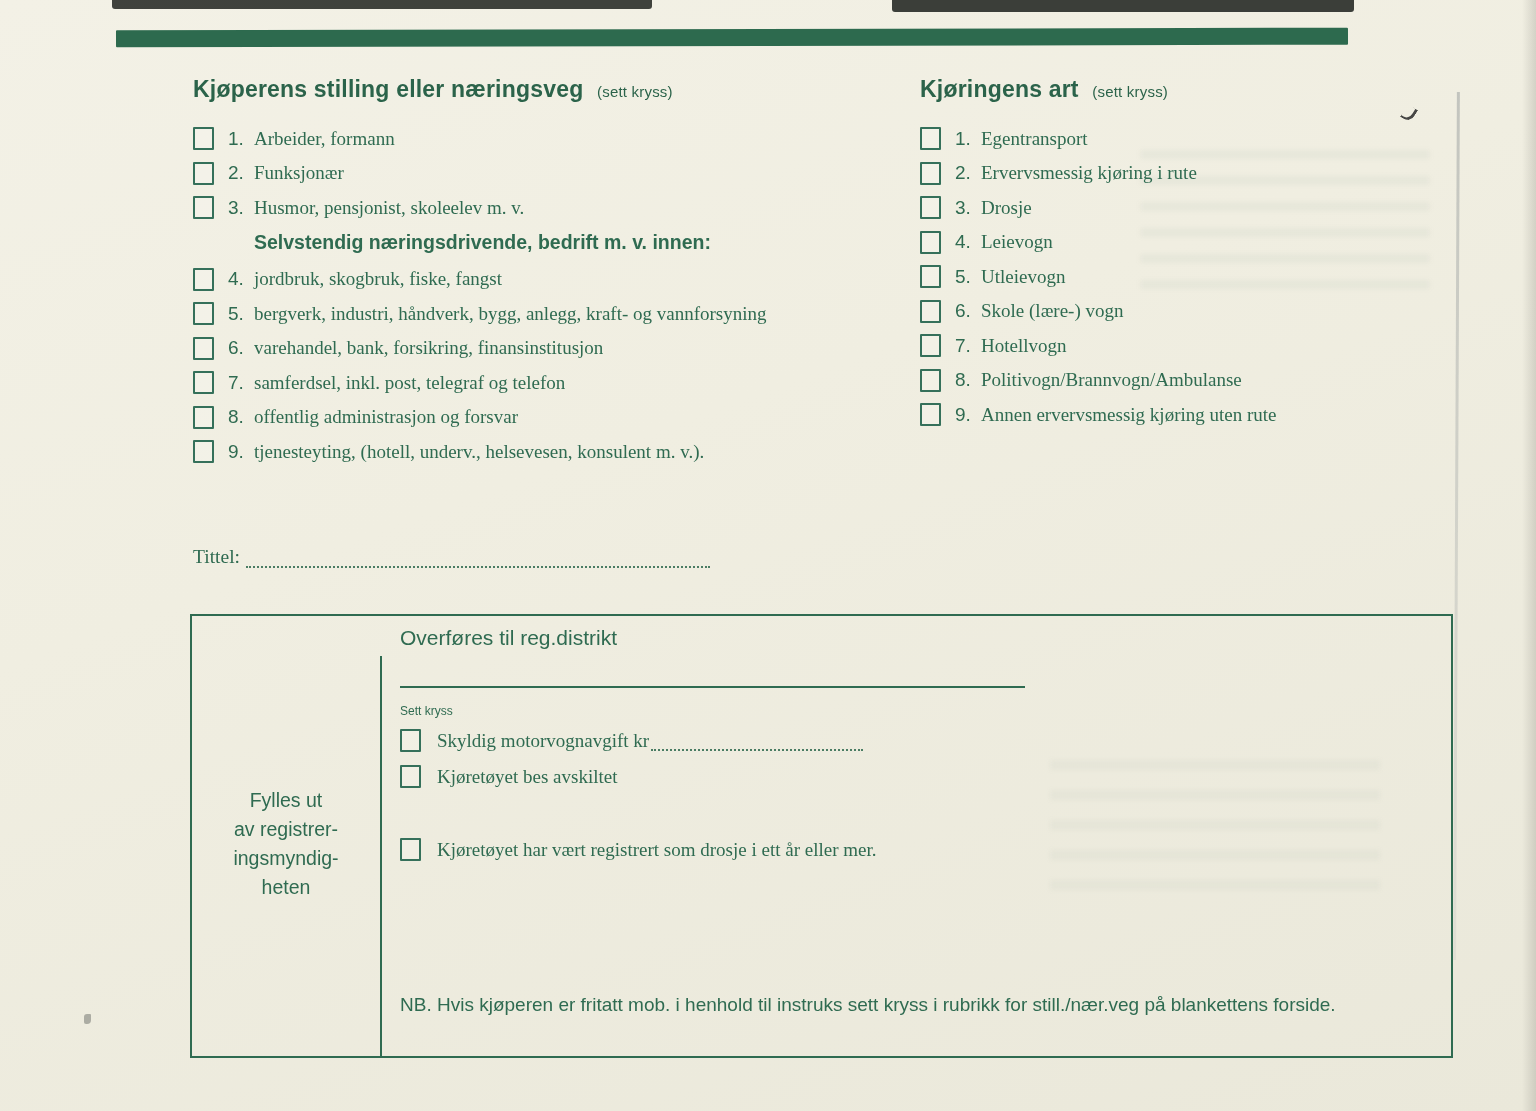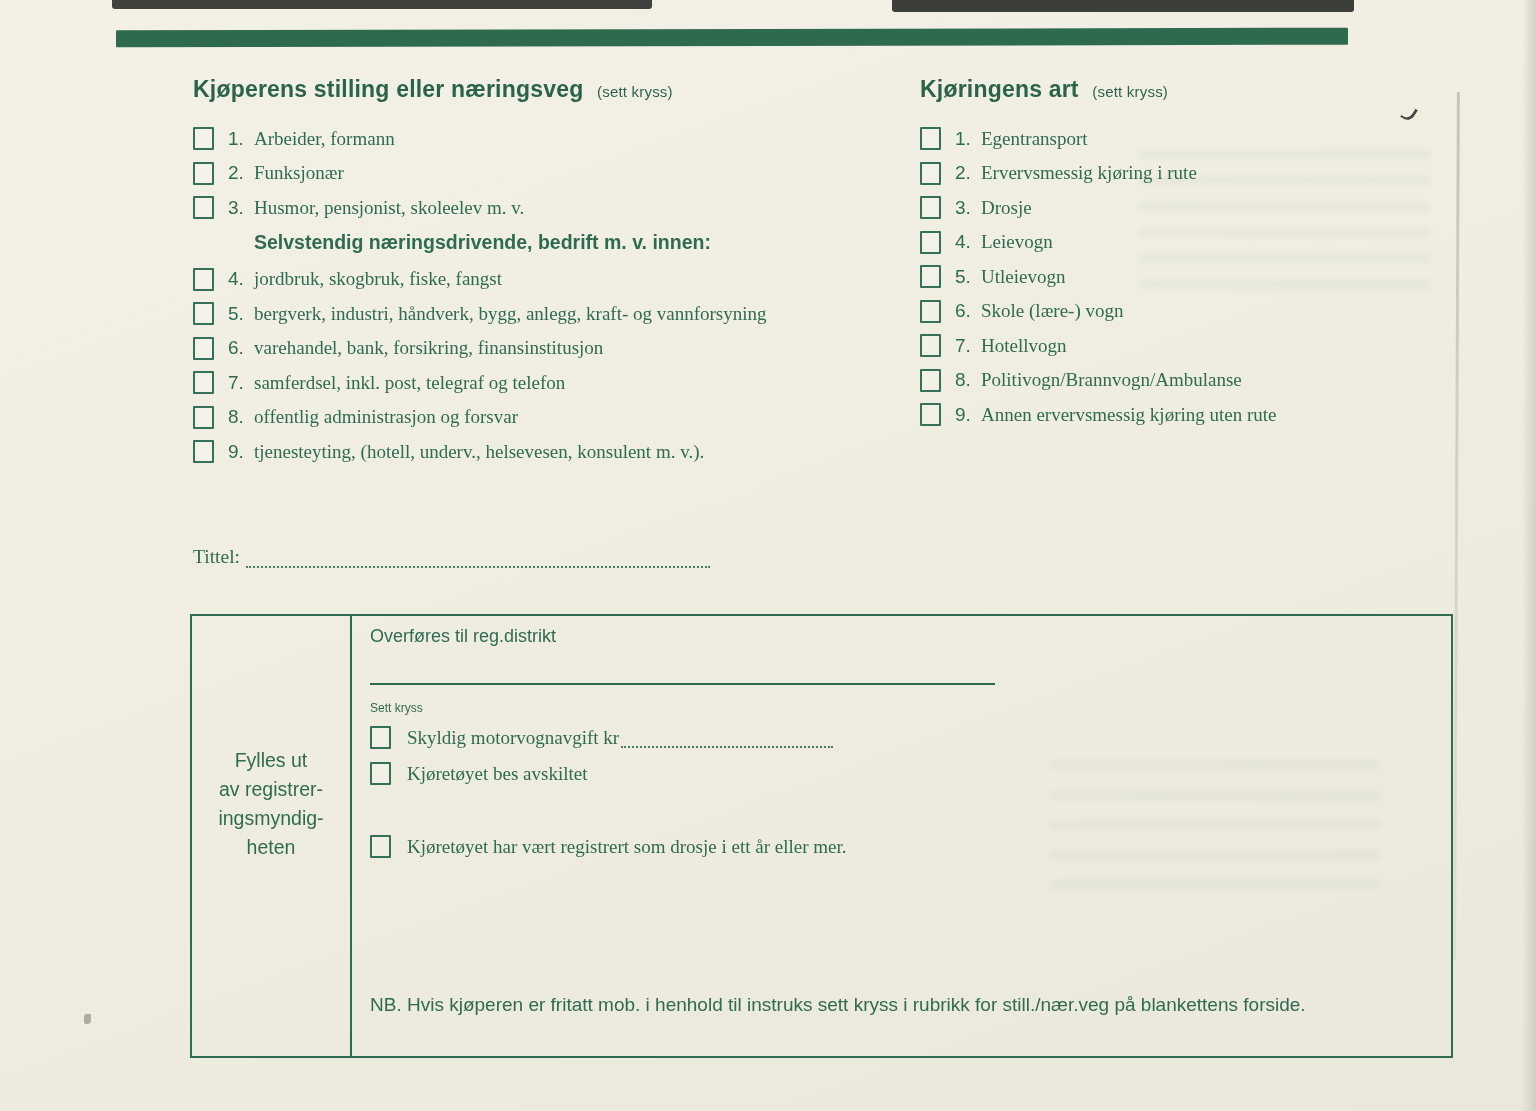--- a/index.html
+++ b/index.html
@@ -110,34 +110,35 @@
 
   
   .admin-box {
     position: absolute; left: 190px; top: 614px;
     width: 1263px; height: 444px;
     box-sizing: border-box;
     border: 2.5px solid #2f6b51;
     display: flex;
   }
   .box-left {
-    width: 160px; flex: 0 0 auto;
+    width: 190px; flex: 0 0 auto;
     box-sizing: border-box;
     border-right: 2.5px solid #2f6b51;
     text-align: center;
     padding-top: 130px;
     font-size: 19.5px;
     line-height: 29px;
+    margin-top: 40px;
   }
   .box-right {
     flex: 1;
     position: relative;
     padding: 10px 0 0 18px;
   }
-  .transfer { font-size: 18px; }
+  .transfer { font-size: 21px; }
   .hr {
     width: 625px; height: 0;
     border-top: 2px solid #2f6b51;
     margin-top: 36px;
   }
   .settkryss { font-size: 12px; margin-top: 16px; }
   .boxrows { margin-top: 11px; }
   .boxrow { margin-bottom: 13px; }
   .boxrow .lbl { margin-left: 16px; }
   .dots { width: 212px; margin-left: 2px; height: 18px; border-bottom: 2px dotted #4a7c63; }

